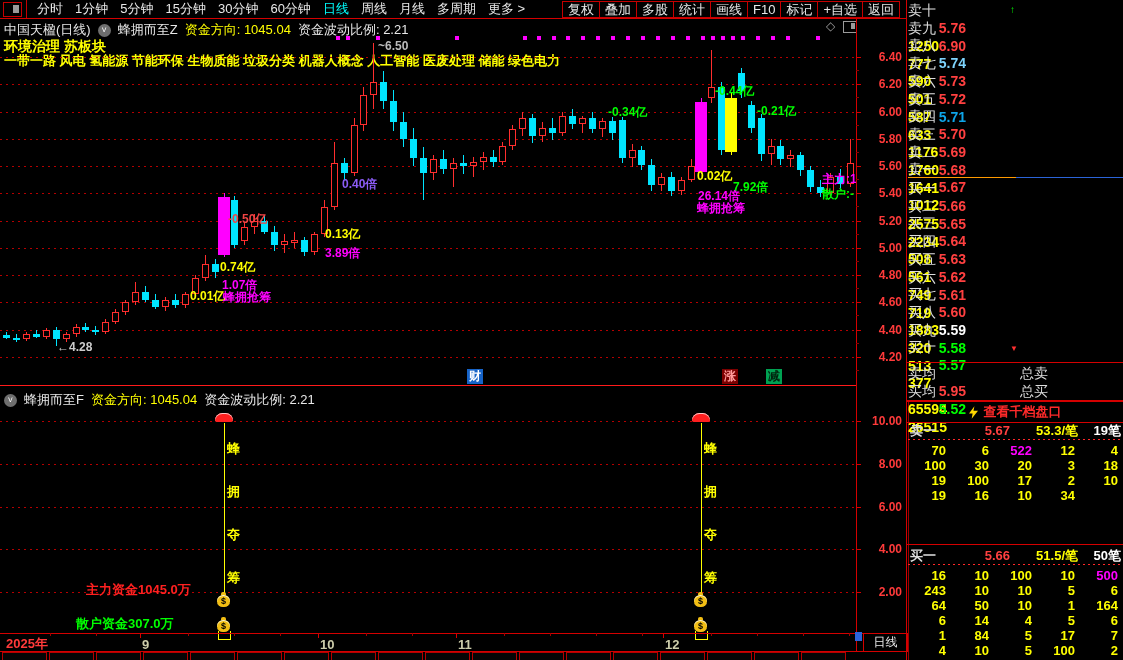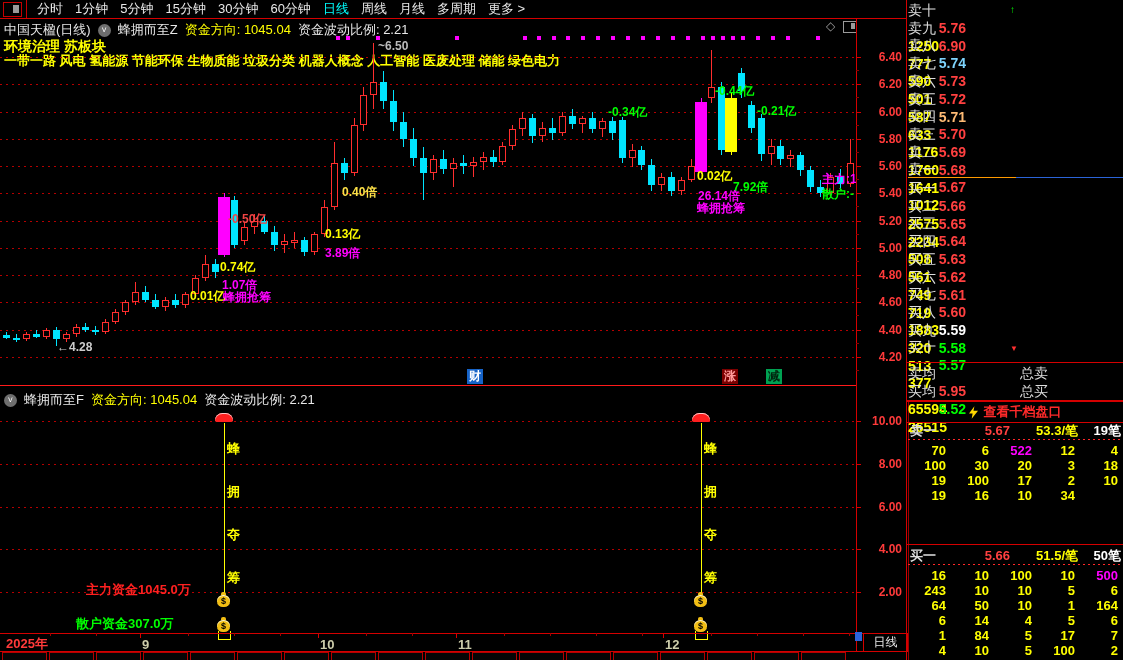--- a/index.html
+++ b/index.html
@@ -47,20 +47,31 @@
         <span class="tab">1分钟</span>
         <span class="tab">5分钟</span>
         <span class="tab">15分钟</span>
         <span class="tab">30分钟</span>
         <span class="tab">60分钟</span>
         <span class="tab active">日线</span>
         <span class="tab">周线</span>
         <span class="tab">月线</span>
         <span class="tab">多周期</span>
         <span class="tab">更多 &gt;</span>
+      </div>
+    <div id="tools" style="margin-left:auto;margin-right:6px;display:flex;align-items:center;">
+        <span class="toolbox">复权</span>
+        <span class="toolbox">叠加</span>
+        <span class="toolbox">多股</span>
+        <span class="toolbox">统计</span>
+        <span class="toolbox">画线</span>
+        <span class="toolbox">F10</span>
+        <span class="toolbox">标记</span>
+        <span class="toolbox">+自选</span>
+        <span class="toolbox">返回</span>
       </div>
   </div>
 
   <div id="plot" class="abs" style="left:0;top:0;width:856px;height:646px;overflow:hidden;">
 
     <div class="abs" style="left:4px;top:21px;display:flex;align-items:center;gap:7px;font-size:13px;white-space:nowrap;">
       <span style="color:#e8e8e8;">中国天楹(日线)</span>
       <span class="circ">˅</span>
       <span style="color:#e8e8e8;">蜂拥而至Z</span>
       <span style="color:#ffff00;">
@@ -296,21 +307,21 @@
         <div style="position: absolute; left: 816px; top: 36px; width: 4px; height: 4px; background: rgb(255, 0, 255);"></div>
       </div>
     <div id="anns">
         <div class="ann" style="position: absolute; left: 57px; top: 341px; color: rgb(204, 204, 204);">←4.28</div>
         <div class="ann" style="position: absolute; left: 378px; top: 40px; color: rgb(187, 187, 187);">~6.50</div>
         <div class="ann" style="position: absolute; left: 228px; top: 213px; color: #ef4444;">-0.50亿</div>
         <div class="ann" style="position: absolute; left: 220px; top: 261px; color: rgb(255, 255, 0);">0.74亿</div>
         <div class="ann" style="position: absolute; left: 222px; top: 279px; color: rgb(255, 0, 255);">1.07倍</div>
         <div class="ann" style="position: absolute; left: 190px; top: 290px; color: rgb(255, 255, 0);">0.01亿</div>
         <div class="ann" style="position: absolute; left: 223px; top: 291px; color: rgb(255, 0, 255);">蜂拥抢筹</div>
-        <div class="ann" style="position: absolute; left: 342px; top: 186px; color: #fde047;">0.40倍</div>
+        <div class="ann" style="position: absolute; left: 342px; top: 178px; color: #8b5cf6;">0.40倍</div>
         <div class="ann" style="position: absolute; left: 325px; top: 228px; color: rgb(255, 255, 0);">0.13亿</div>
         <div class="ann" style="position: absolute; left: 325px; top: 247px; color: rgb(255, 0, 255);">3.89倍</div>
         <div class="ann" style="position: absolute; left: 608px; top: 106px; color: rgb(0, 255, 0);">-0.34亿</div>
         <div class="ann" style="position: absolute; left: 715px; top: 85px; color: rgb(0, 255, 0);">-0.44亿</div>
         <div class="ann" style="position: absolute; left: 757px; top: 105px; color: rgb(0, 255, 0);">-0.21亿</div>
         <div class="ann" style="position: absolute; left: 697px; top: 170px; color: rgb(255, 255, 0);">0.02亿</div>
         <div class="ann" style="position: absolute; left: 733px; top: 181px; color: rgb(0, 255, 0);">7.92倍</div>
         <div class="ann" style="position: absolute; left: 698px; top: 190px; color: rgb(255, 0, 255);">26.14倍</div>
         <div class="ann" style="position: absolute; left: 697px; top: 202px; color: rgb(255, 0, 255);">蜂拥抢筹</div>
         <div class="ann" style="position: absolute; left: 822px; top: 173px; color: rgb(255, 0, 255);">主力:1</div>
@@ -497,21 +508,21 @@
         <div class="pr" style="position: static; color: rgb(255, 64, 64);">5.73</div>
         <div class="vl" style="position: static;">501</div>
       </div>
       <div class="obrow" style="position: absolute; top: 71.8px;">
         <div class="lb" style="position: static;">卖六</div>
         <div class="pr" style="position: static; color: rgb(255, 64, 64);">5.72</div>
         <div class="vl" style="position: static;">587</div>
       </div>
       <div class="obrow" style="position: absolute; top: 89.5px;">
         <div class="lb" style="position: static;">卖五</div>
-        <div class="pr" style="position: static; color: #fdba74;">5.71</div>
+        <div class="pr" style="position: static; color: #0ea5e9;">5.71</div>
         <div class="vl" style="position: static;">633</div>
       </div>
       <div class="obrow" style="position: absolute; top: 107.2px;">
         <div class="lb" style="position: static;">卖四</div>
         <div class="pr" style="position: static; color: rgb(255, 64, 64);">5.70</div>
         <div class="vl" style="position: static;">1176</div>
       </div>
       <div class="obrow" style="position: absolute; top: 124.9px;">
         <div class="lb" style="position: static;">卖三</div>
         <div class="pr" style="position: static; color: rgb(255, 64, 64);">5.69</div>

